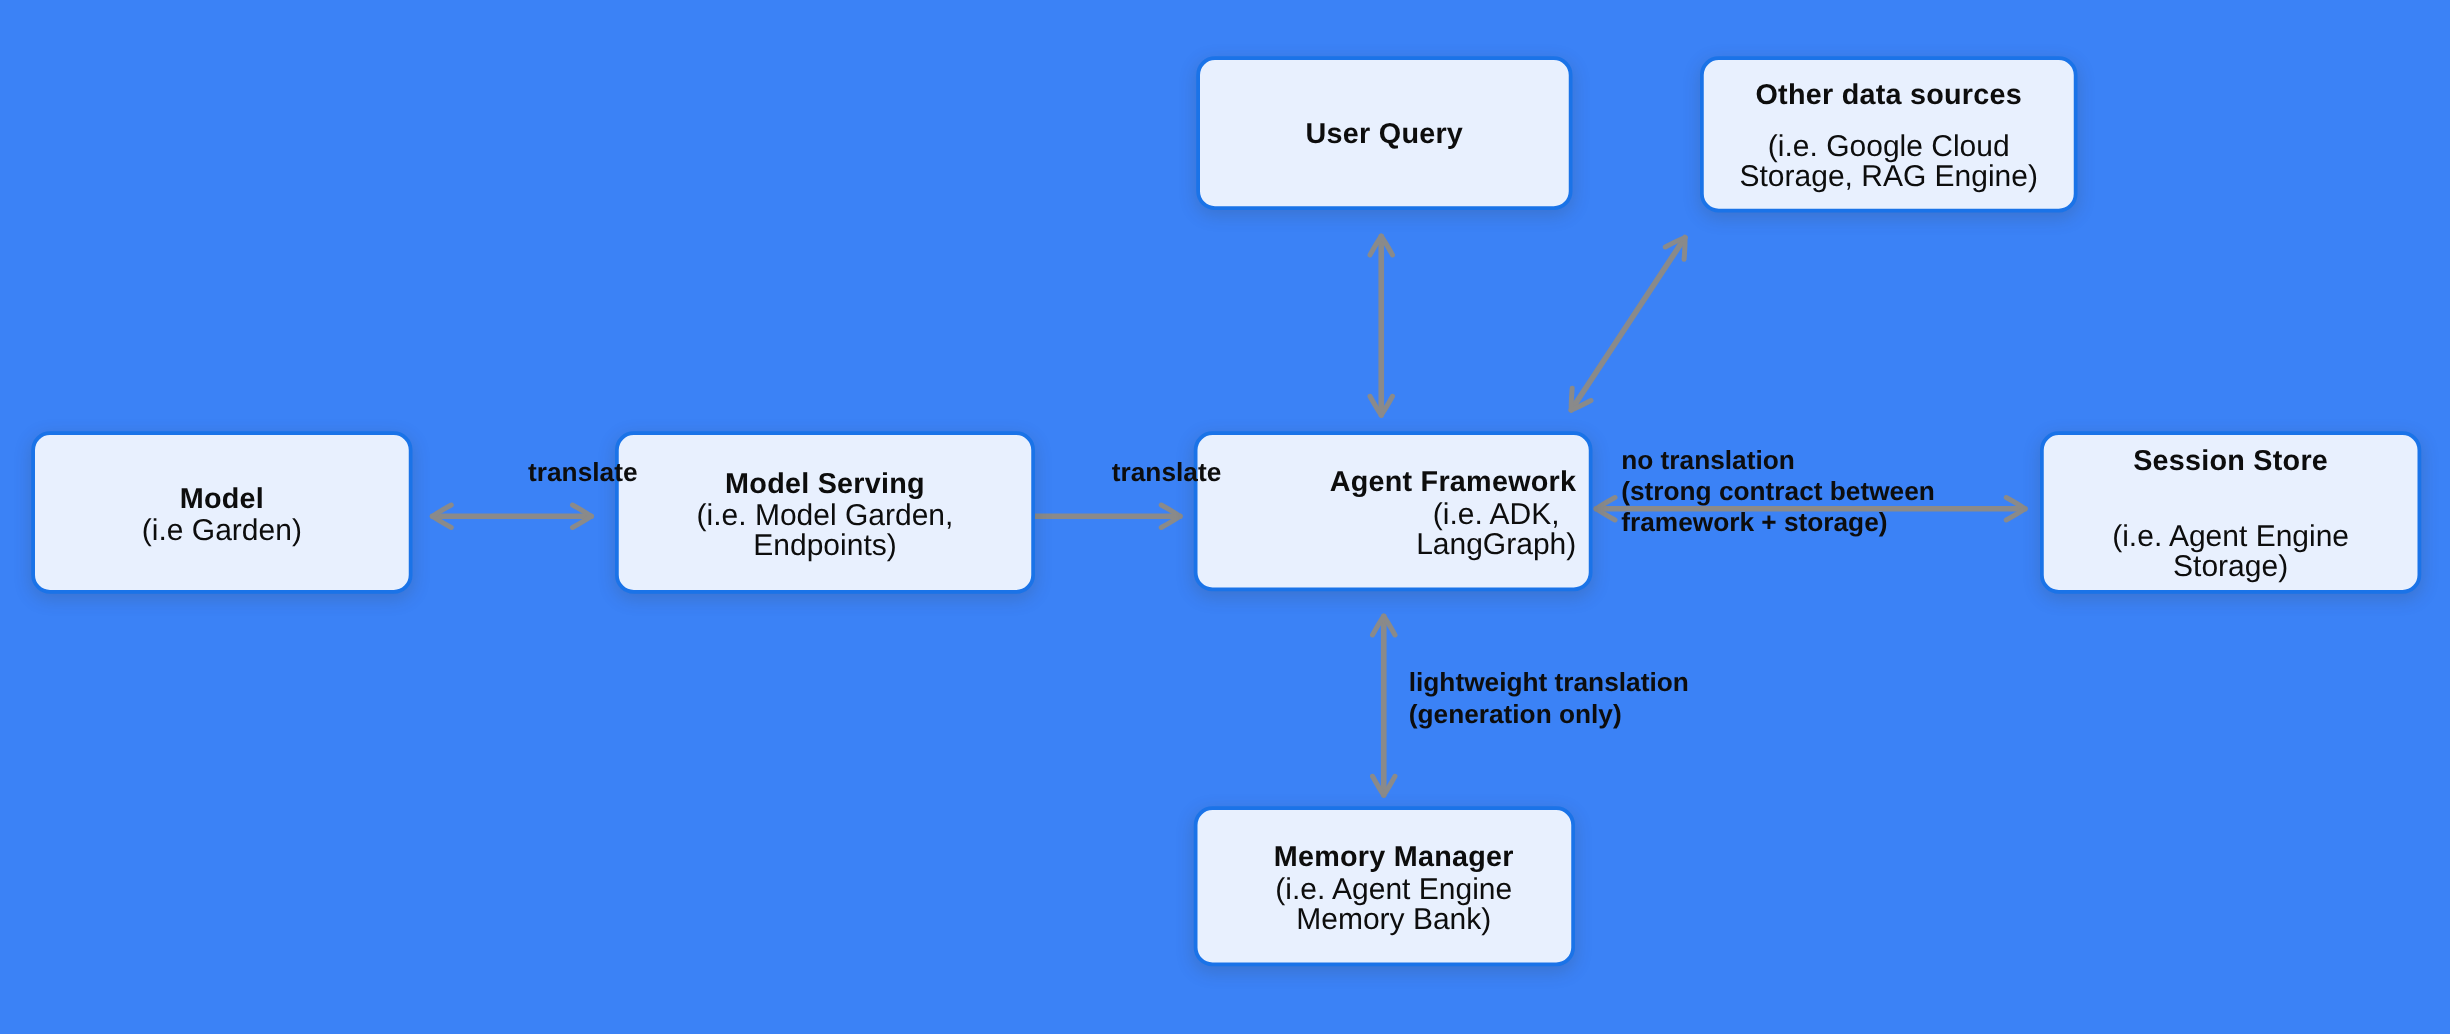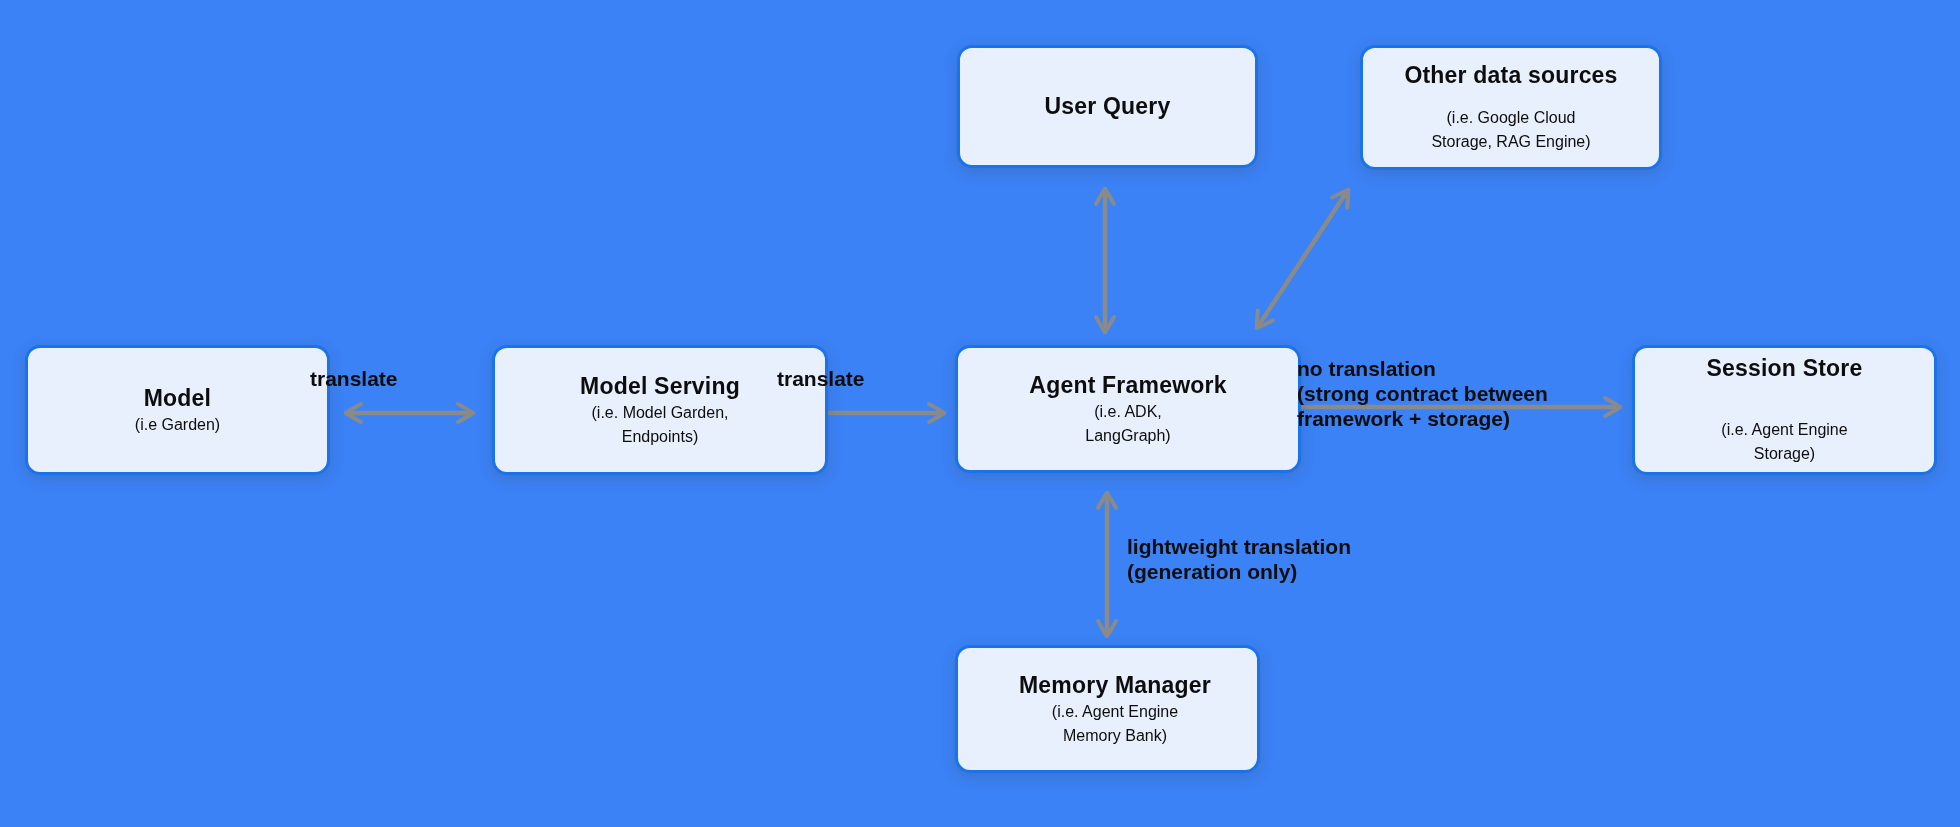--- a/index.html
+++ b/index.html
@@ -36,41 +36,41 @@
     text-align: center;
     padding: 6px 10px;
   }
   .node-title {
     font-size: 23px;
     font-weight: 600;
     line-height: 29px;
     letter-spacing: 0.2px;
   }
   .node-subtitle {
-    font-size: 16px;
+    font-size: 24px;
     font-weight: 500;
     line-height: 24px;
     white-space: pre-line;
   }
   .edge-label {
     position: absolute;
     z-index: 2;
     font-size: 21px;
     font-weight: 600;
     line-height: 25px;
     white-space: pre-line;
   }
-  .edge-label.centered { text-align: left; }
+  .edge-label.centered { text-align: right; }
 
   
   #node-user-query      { left: 957px;  top: 45px;  width: 301px; height: 123px; }
   #node-other-data      { left: 1360px; top: 45px;  width: 302px; height: 125px; gap: 16px; }
   #node-model           { left: 25px;   top: 345px; width: 305px; height: 130px; text-align: center; }
   #node-model-serving   { left: 492px;  top: 345px; width: 336px; height: 130px; }
-  #node-agent-framework { left: 955px;  top: 345px; width: 346px; height: 128px; }
+  #node-agent-framework { left: 955px;  top: 345px; width: 319px; height: 128px; align-items: flex-end; }
   #node-session-store   { left: 1632px; top: 345px; width: 305px; height: 130px; justify-content: space-between; }
   #node-memory-manager  { left: 955px;  top: 645px; width: 305px; height: 128px; padding-left: 25px; }
 
   
   #label-translate-1 { left: 310px;  top: 366px; width: 200px; }
   #label-translate-2 { left: 777px;  top: 366px; width: 200px; }
   #label-no-translation { left: 1297px; top: 320px; width: 340px; margin-top: 36px; }
   #label-lightweight { left: 1127px; top: 534px; width: 300px; }
 </style>
 </head>

